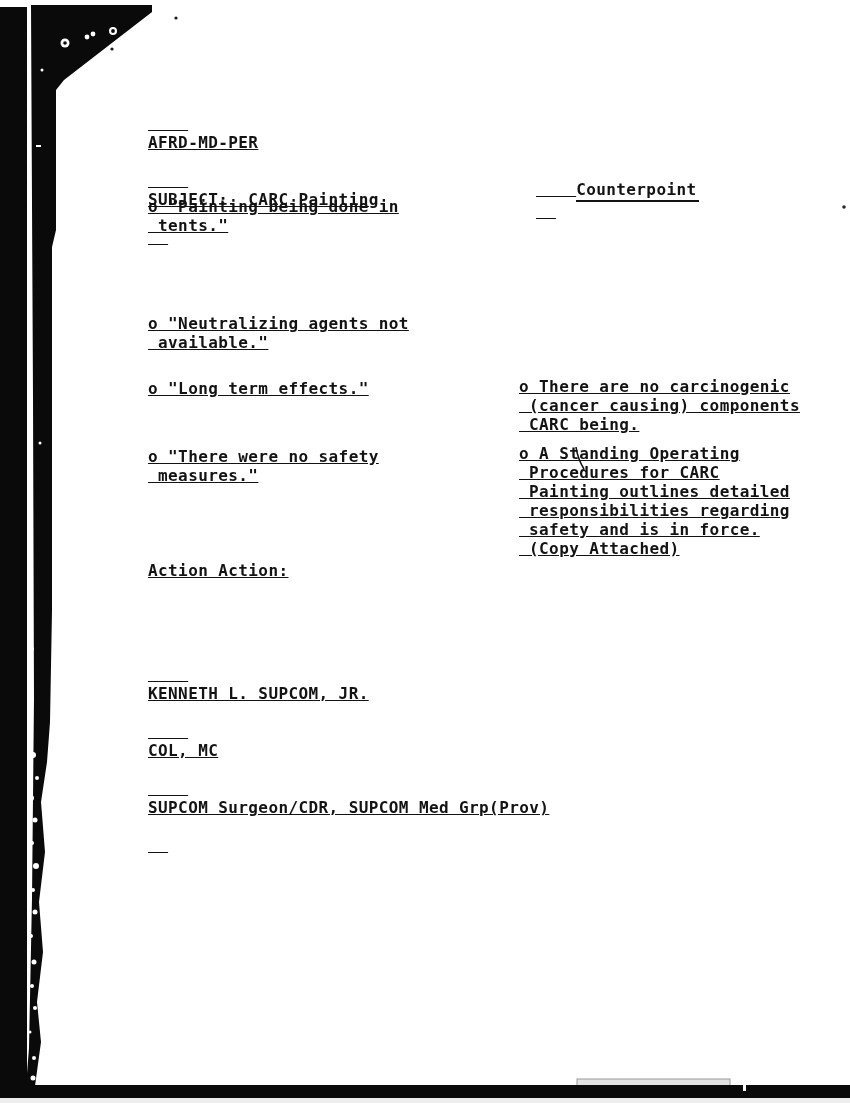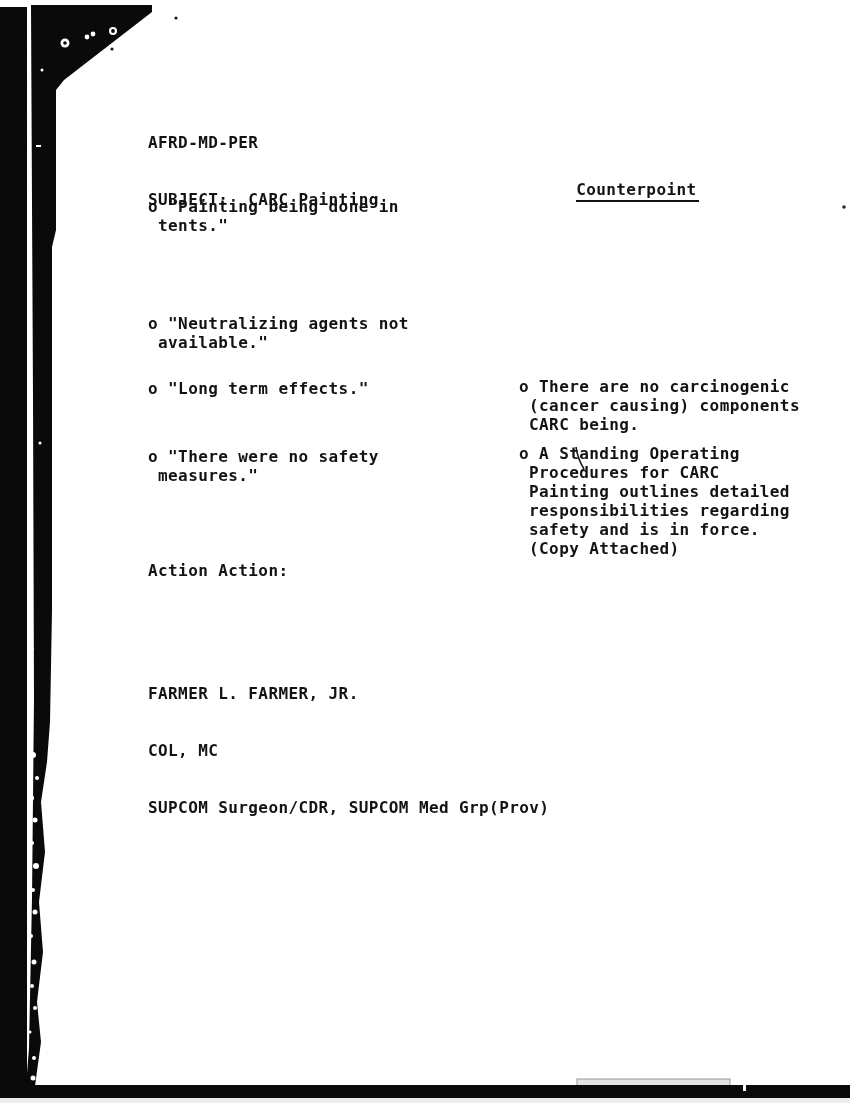--- a/index.html
+++ b/index.html
@@ -10,20 +10,21 @@
     overflow:hidden;
     font-family:"DejaVu Sans Mono", monospace;
   }
   .artifacts{position:absolute;left:0;top:0;pointer-events:none;}
   .mono{
     position:absolute;
     white-space:pre;
     font:700 16px/19px "DejaVu Sans Mono", monospace;
     letter-spacing:0.4px;
     color:#131313;
+    text-decoration:underline;
   }
   .hdr-underline{
     display:inline-block;
     border-bottom:2.5px solid #131313;
     padding:0 2px 1px 0;
   }
 </style>
 </head>
 <body>
 
@@ -101,18 +102,18 @@
   <div class="mono" style="left:519px;top:444px">o A Standing Operating
  Procedures for CARC
  Painting outlines detailed
  responsibilities regarding
  safety and is in force.
  (Copy Attached)</div>
 
   <div class="mono" style="left:148px;top:561px">Action Action:</div>
 
   <div class="mono" style="left:148px;top:646px">
-    <div>FARMER L. FARMER, JR.</div>
+    <div>KENNETH L. SUPCOM, JR.</div>
     <div>COL, MC</div>
     <div>SUPCOM Surgeon/CDR, SUPCOM Med Grp(Prov)</div>
   </div>
 
 </div>
 
 </body></html>

